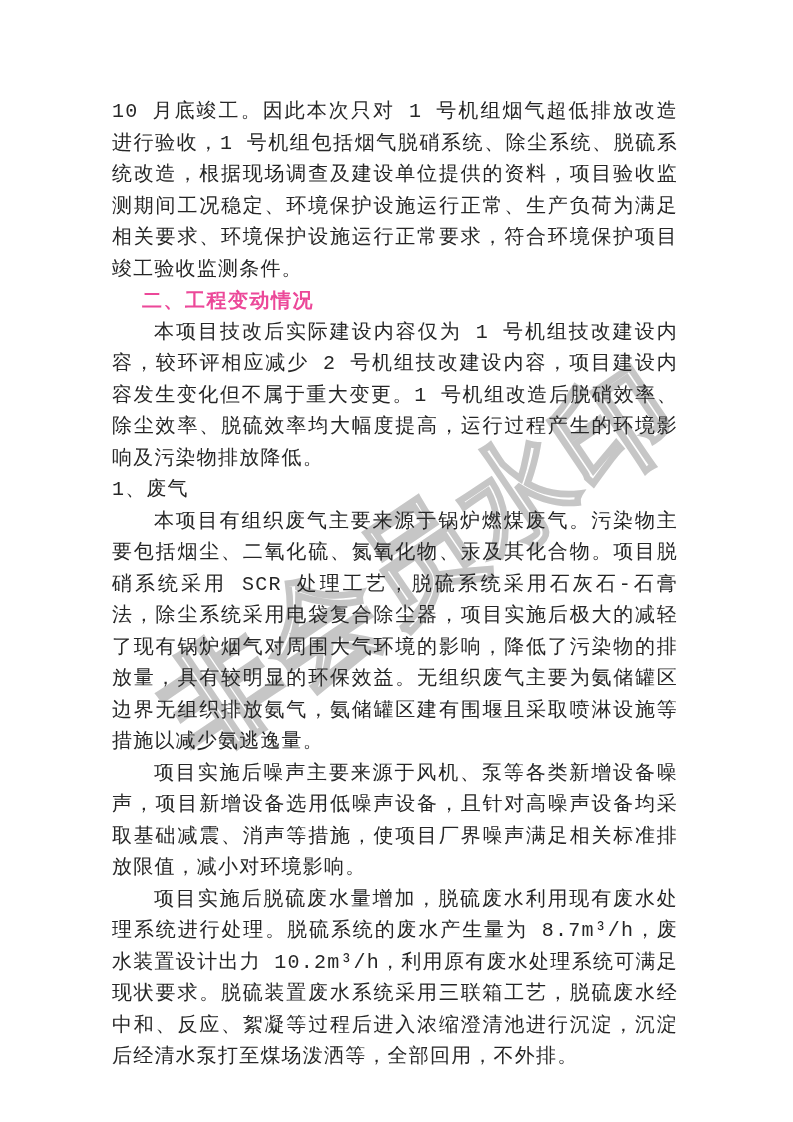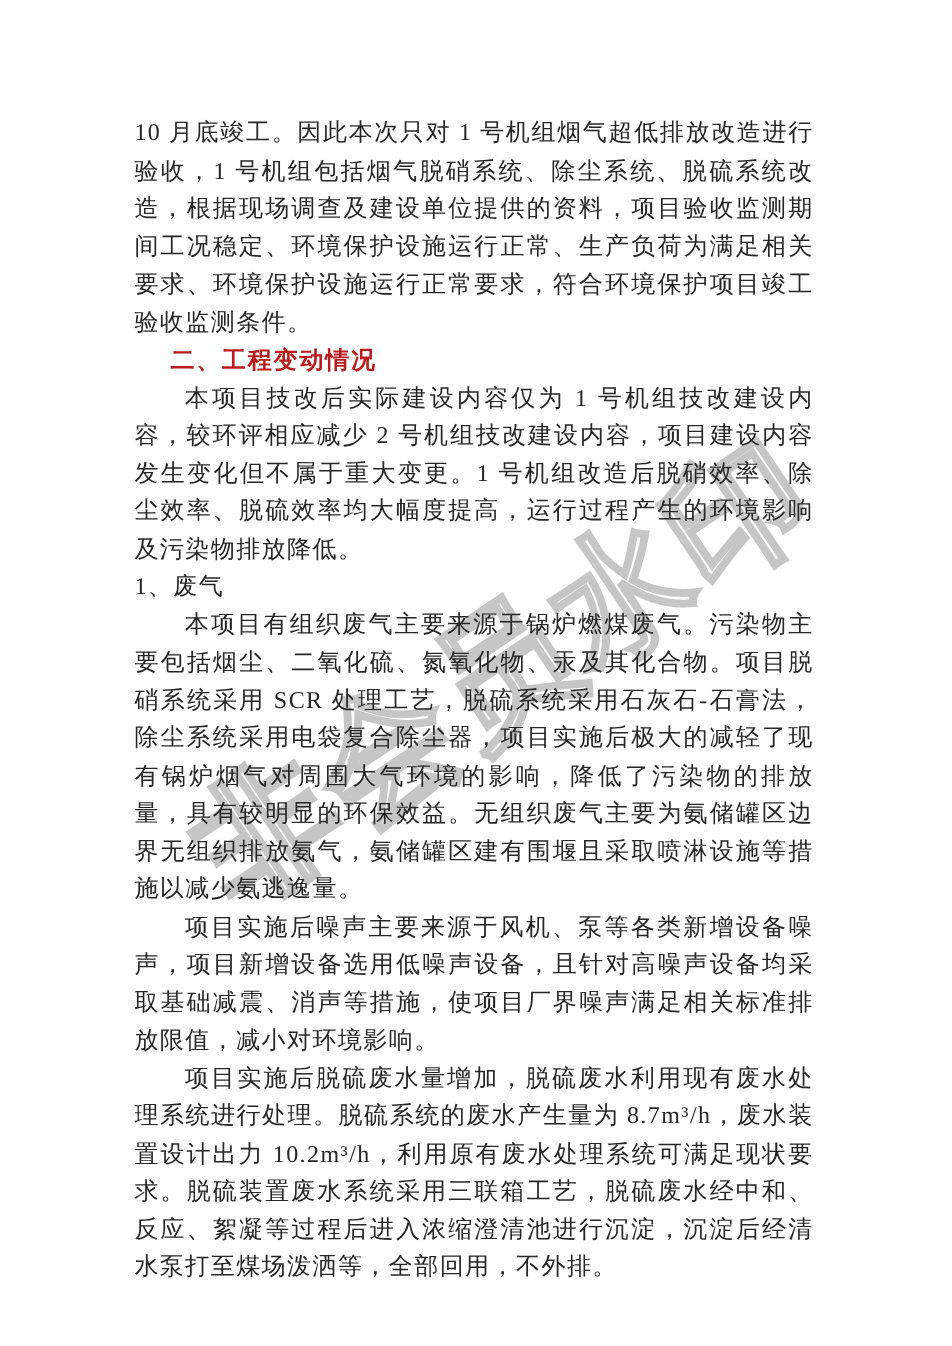--- a/index.html
+++ b/index.html
@@ -52,27 +52,28 @@
     width: 566px;
     z-index: 1;
     font-size: 20px;
     line-height: 31.5px;
     letter-spacing: 1.2px;
   }
 
   .para {
     text-align: justify;
     text-align-last: left;
+    font-family: Liberation Mono, monospace;
   }
   .para.indent { text-indent: 42px; }
 
   .heading {
     font-family: "DejaVu Sans", "Liberation Sans", sans-serif;
     font-weight: bold;
-    color: #b91c1c;
+    color: #ec4899;
     text-indent: 30px;
     letter-spacing: 1.5px;
   }
 
   .subheading {
     text-indent: 0;
     letter-spacing: 1.2px;
   }
 </style>
 </head>

